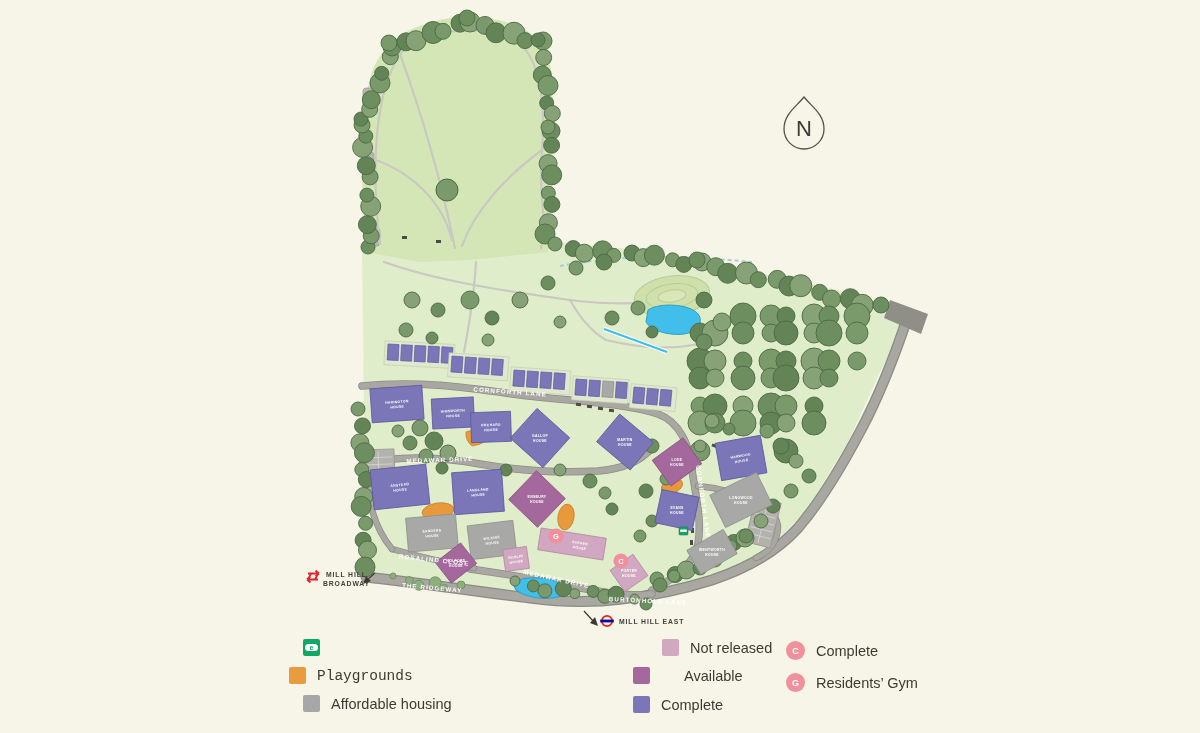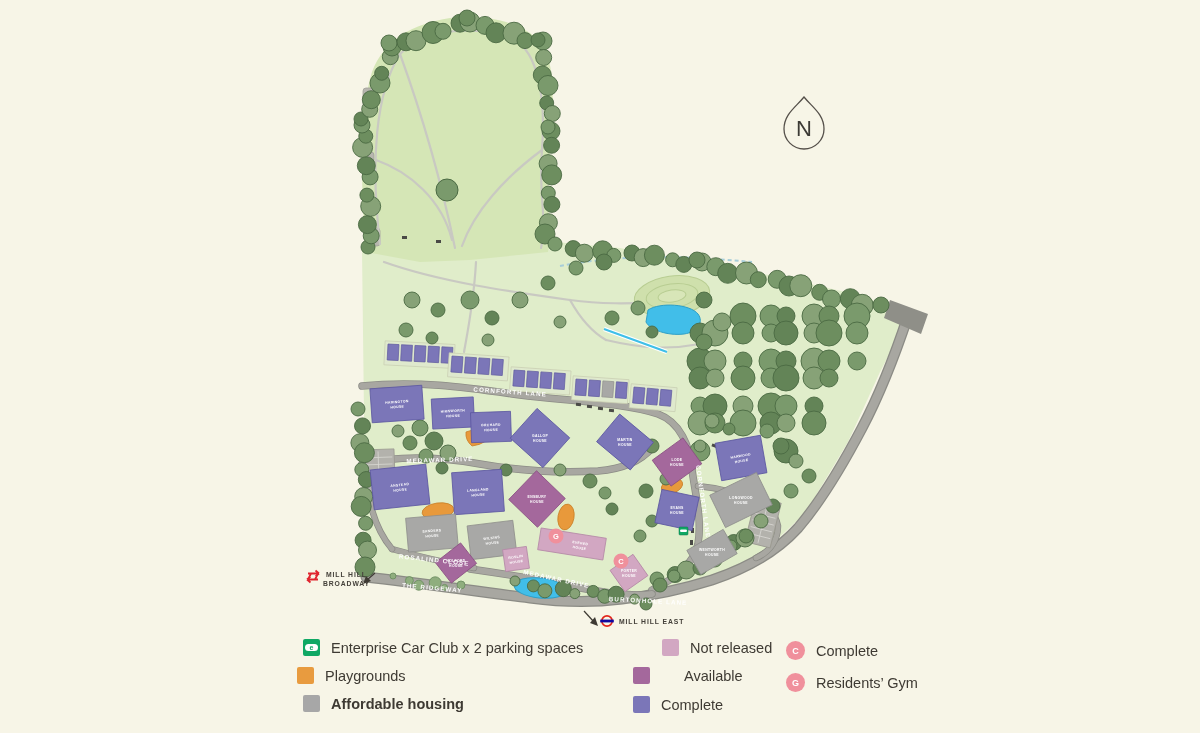--- a/index.html
+++ b/index.html
@@ -516,27 +516,26 @@
     <path d="M804,97 C796,107 784,114 784,129 A20 20 0 1 0 824,129 C824,114 812,107 804,97 Z" fill="none" stroke="#55504a" stroke-width="1.3"></path>
     <text x="804" y="136" text-anchor="middle" font-size="22" fill="#3c3a35" font-family="Liberation Serif, serif">N</text>
   </g>
 </svg>
 
 <div>
   <div class="legend-item" style="left:303px;top:639px;">
     <div class="sw sw-ent">
       <div class="band">e</div>
     </div>
-    <span>Enterprise Car Club x 2 parking spaces</span>
-  </div>
-  <div class="legend-item" style="left:297px;top:667px;">
+  </div>
+  <div class="legend-item" style="left:289px;top:667px;font-family:Liberation Mono, monospace;">
     <div class="sw sw-play"></div>
     <span>Playgrounds</span>
   </div>
-  <div class="legend-item" style="left:303px;top:695px;font-weight:bold;">
+  <div class="legend-item" style="left:303px;top:695px;">
     <div class="sw sw-aff"></div>
     <span>Affordable housing</span>
   </div>
   <div class="legend-item" style="left:633px;top:639px;padding-left:29px;">
     <div class="sw sw-nr"></div>
     <span>Not released</span>
   </div>
   <div class="legend-item" style="left:633px;top:667px;gap:34px;">
     <div class="sw sw-av"></div>
     <span>Available</span>

